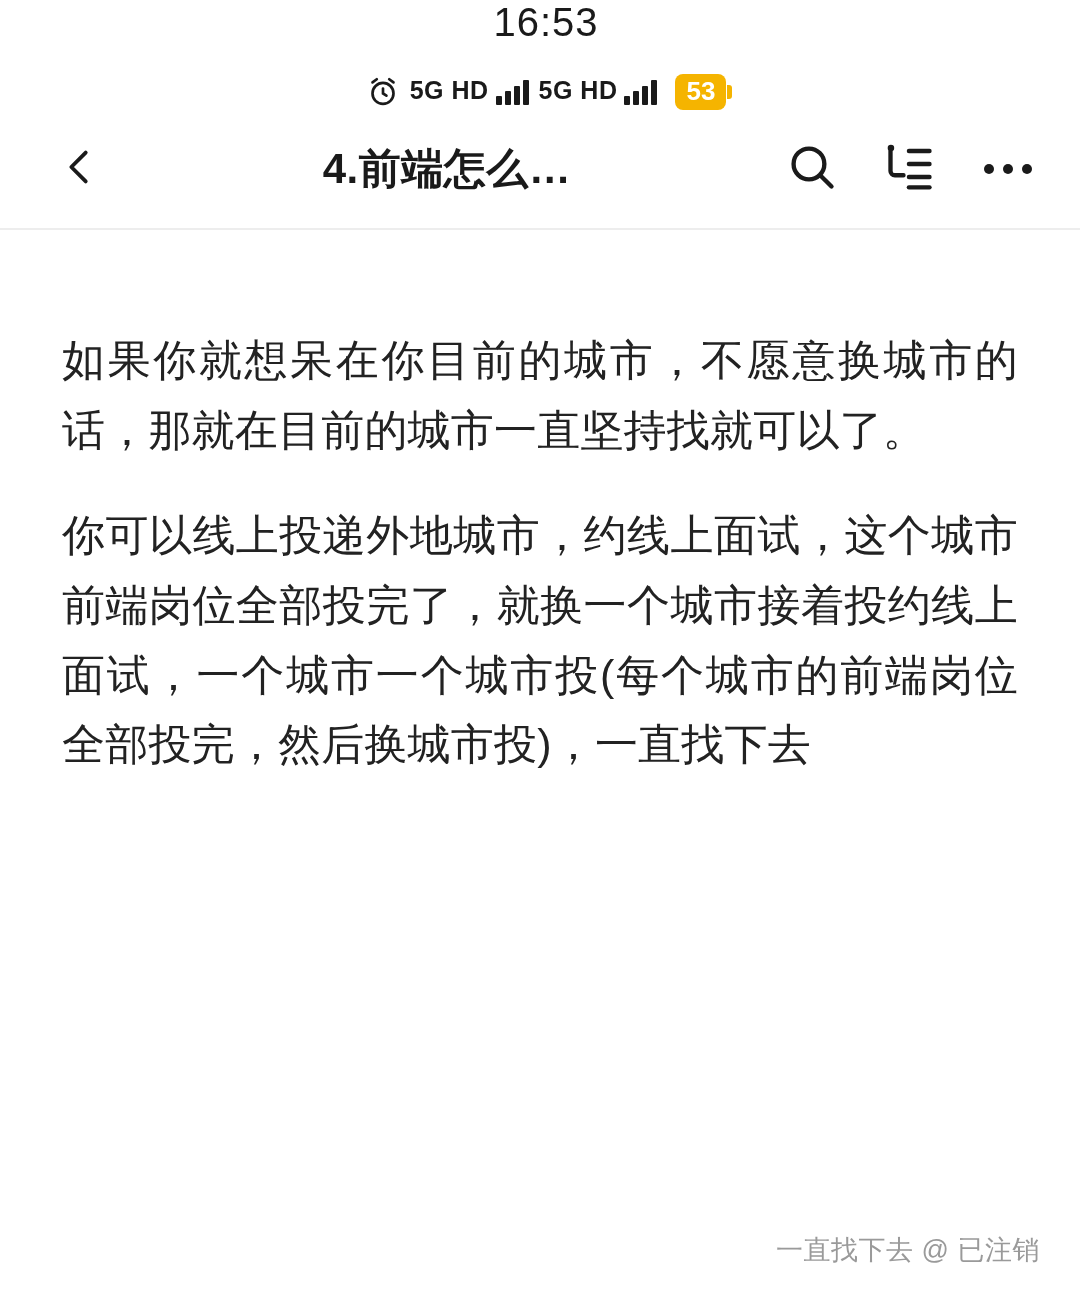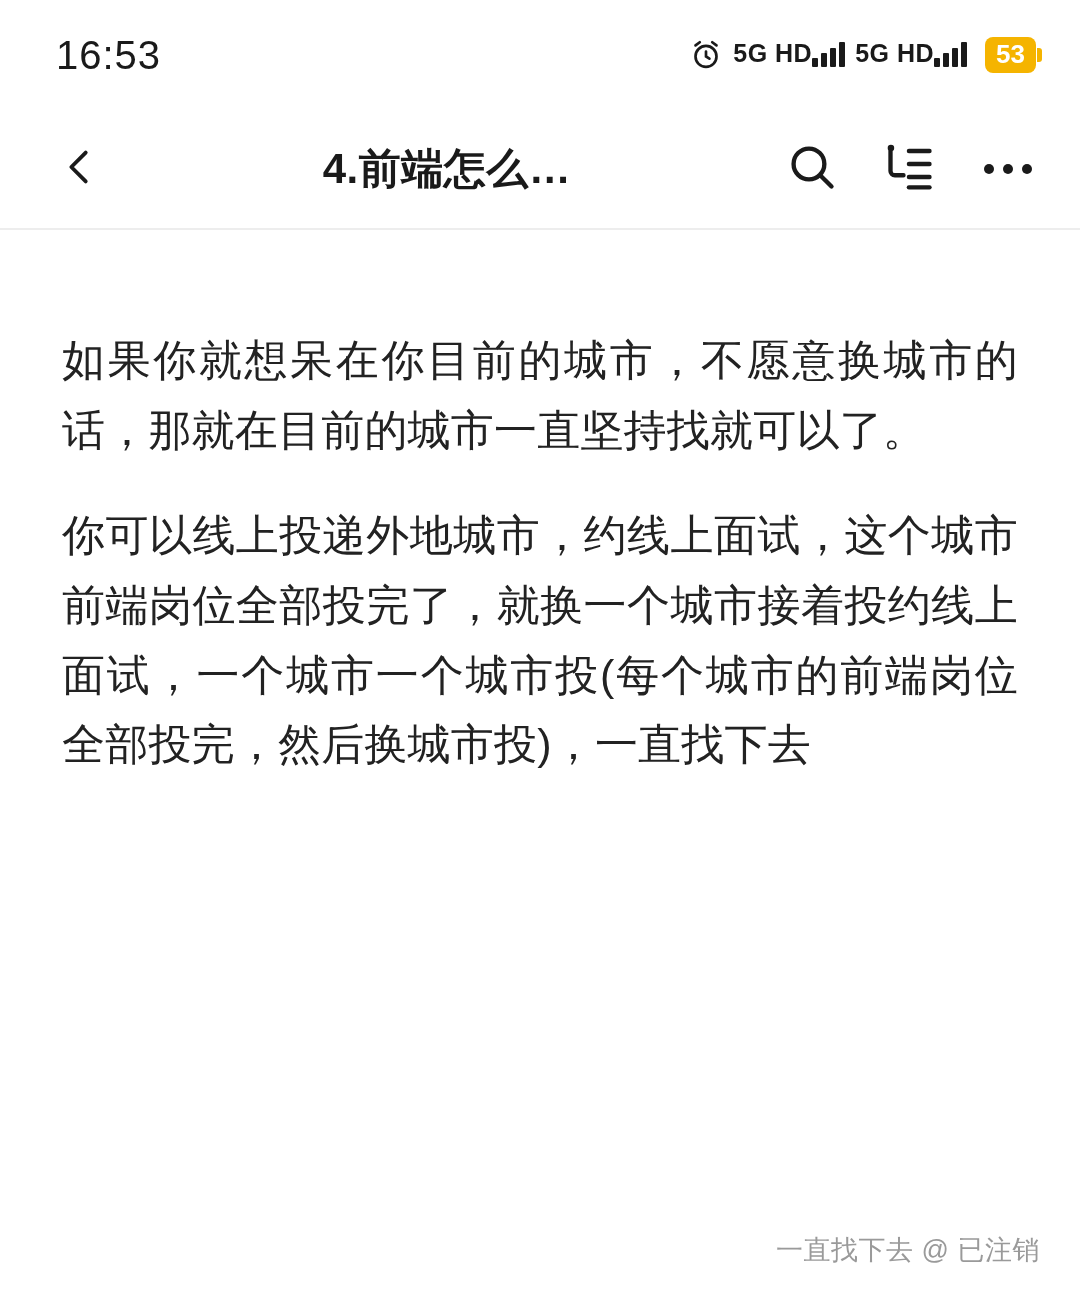--- a/index.html
+++ b/index.html
@@ -17,20 +17,21 @@
   }
 
   
   .status-bar {
     height: 110px;
     display: flex;
     align-items: center;
     justify-content: space-between;
     padding: 0 44px 0 56px;
     box-sizing: border-box;
+    flex-direction: column;
   }
   .status-time {
     font-size: 40px;
     font-weight: 500;
     letter-spacing: 1px;
     color: #1a1a1a;
   }
   .status-right {
     display: flex;
     align-items: center;
@@ -39,21 +40,22 @@
   .alarm-icon {
     width: 34px;
     height: 34px;
     position: relative;
     display: inline-block;
   }
   .alarm-icon svg { display: block; }
 
   .sig-group {
     display: flex;
-    align-items: flex-start;
+    align-items: center;
+    gap: 7px;
   }
   .sig-label {
     font-size: 25px;
     font-weight: 700;
     line-height: 1;
     margin-bottom: 3px;
     color: #1a1a1a;
     letter-spacing: 0.5px;
   }
   .bars {

